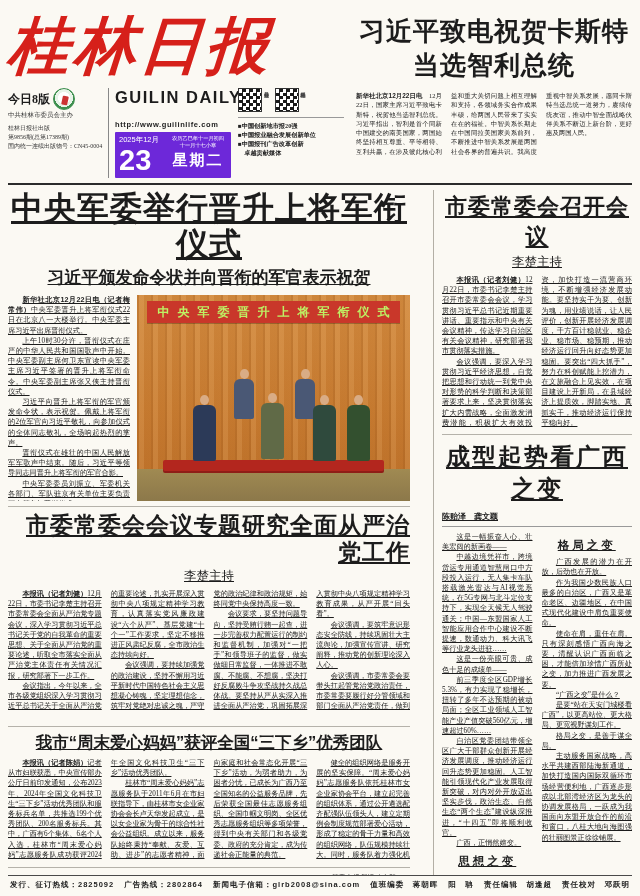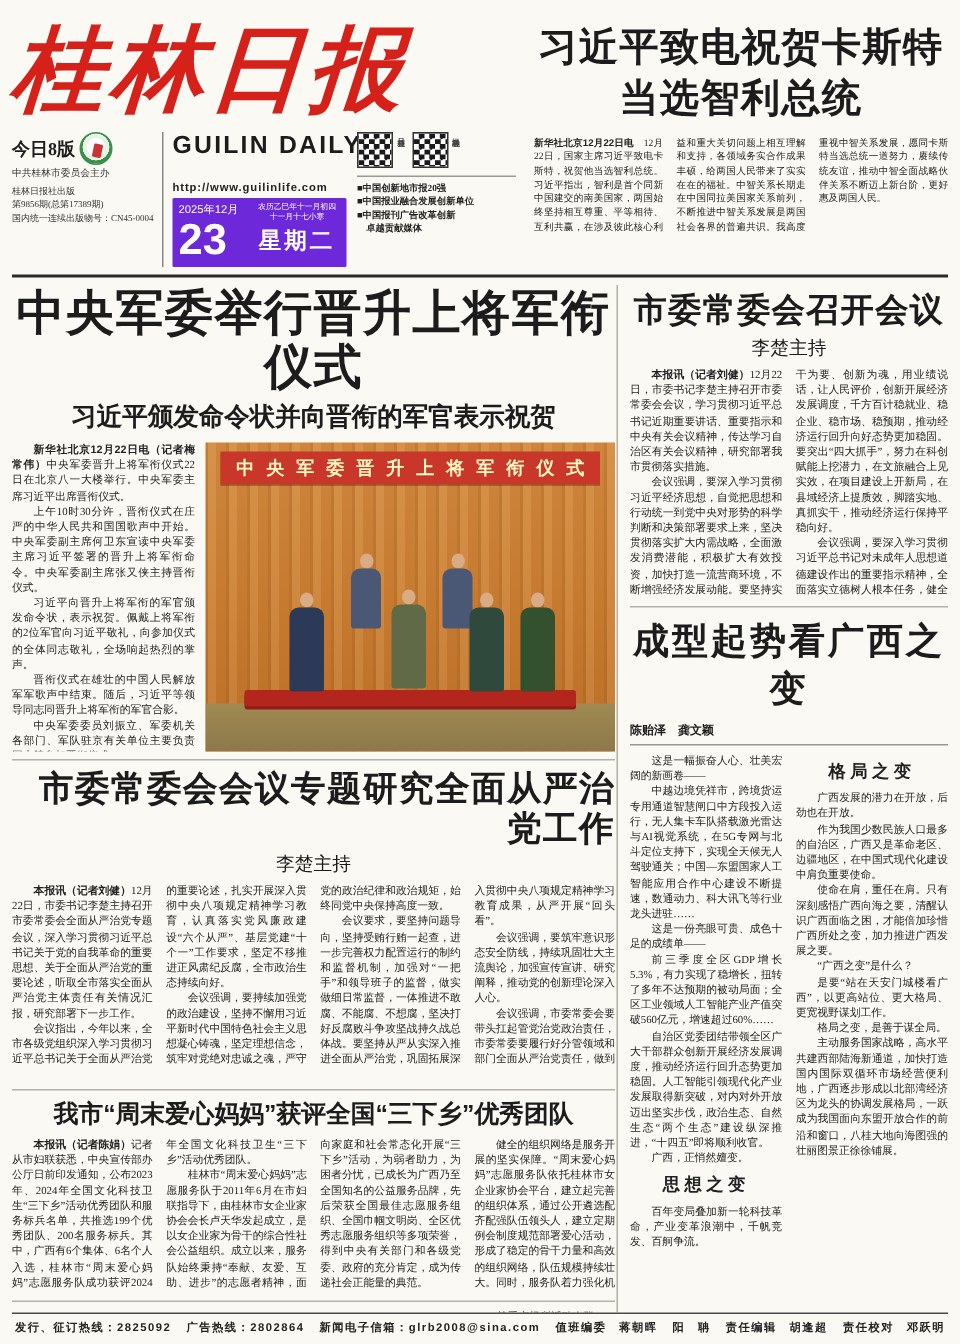--- a/index.html
+++ b/index.html
@@ -47,42 +47,42 @@
   .badges{margin-top:5px;border-top:1px solid #999;padding-top:3px;}
   .badge-line{font-size:6.2px;line-height:9px;font-weight:600;color:#222;}
   .mh-right{flex:1;padding-left:12px;padding-top:8px;}
   .tr-head1,.tr-head2{font-family:"Liberation Sans",sans-serif;font-weight:900;
       font-size:26px;line-height:34px;text-align:center;letter-spacing:1px;}
   .tr-body{margin-top:9px;font-size:6.4px;line-height:9.3px;text-align:justify;
       column-count:3;column-gap:9px;height:72px;overflow:hidden;color:#222;}
   .tr-body b{font-family:"Liberation Sans",sans-serif;}
   .rule-thick{border-top:2.5px solid #2b2b2b;margin:5px 0 5px;}
   
-  .main{display:flex;gap:1px;flex:1;overflow:hidden;}
+  .main{display:flex;gap:23px;flex:1;overflow:hidden;text-decoration:underline;}
   .col-left{width:402px;flex:none;}
   .col-right{flex:1;border-left:1px solid #b3afa5;padding-left:8px;}
   .hdiv{border-top:1px solid #b5b2aa;margin:5px 0;}
   .bodytxt{font-size:7.2px;line-height:10.2px;text-align:justify;color:#222;overflow:hidden;}
   .para{margin:0;text-indent:2em;}
   .bodytxt b,.lede{font-family:"Liberation Sans",sans-serif;font-weight:700;}
   .cols4{column-count:4;column-gap:9px;}
   .cols2{column-count:2;column-gap:9px;}
   
   .h-lead{font-family:"Liberation Sans",sans-serif;font-weight:900;font-size:32px;
       line-height:36px;text-align:center;letter-spacing:1px;margin:0 0 4px;}
   .lead-sub{font-family:"Liberation Sans",sans-serif;font-weight:700;font-size:17px;
       text-align:center;margin:0 0 6px;}
   .lead-row{display:flex;gap:7px;}
   .lead-textcol{width:122px;flex:none;height:206px;overflow:hidden;}
   .photo{flex:1;height:206px;position:relative;overflow:hidden;
       background:linear-gradient(180deg,#d1893e 0%,#c87c31 55%,#bd7029 100%);}
   .photo::before{content:"";position:absolute;inset:0;background:
       repeating-linear-gradient(90deg,rgba(120,60,10,.16) 0 2px,rgba(255,215,160,.12) 2px 7px,rgba(120,60,10,.04) 7px 14px);}
   .ph-banner{position:absolute;top:6px;left:10px;right:10px;height:22px;background:#c9372a;
-      color:#fef9c3;font-family:"Liberation Sans",sans-serif;font-weight:700;font-size:12px;
+      color:#bef264;font-family:"Liberation Sans",sans-serif;font-weight:700;font-size:12px;
       line-height:22px;text-align:center;letter-spacing:8px;text-indent:8px;z-index:2;
       box-shadow:0 1px 0 rgba(0,0,0,.25);}
   .ph-floor{position:absolute;left:0;right:0;bottom:0;height:32px;
       background:linear-gradient(#a08a52,#8c784a);z-index:0;}
   .ph-dais{position:absolute;left:26px;right:26px;bottom:30px;height:11px;background:#b3261e;
       border-radius:2px;box-shadow:0 2px 0 #8f1d17;z-index:0;}
   .fig{position:absolute;display:flex;flex-direction:column;align-items:center;z-index:1;}
   .fig .head{width:9px;height:10px;border-radius:50%;background:#d9ac85;}
   .fig .torso{width:23px;height:56px;border-radius:6px 6px 2px 2px;}
   .fig.back .torso{width:20px;height:40px;}

